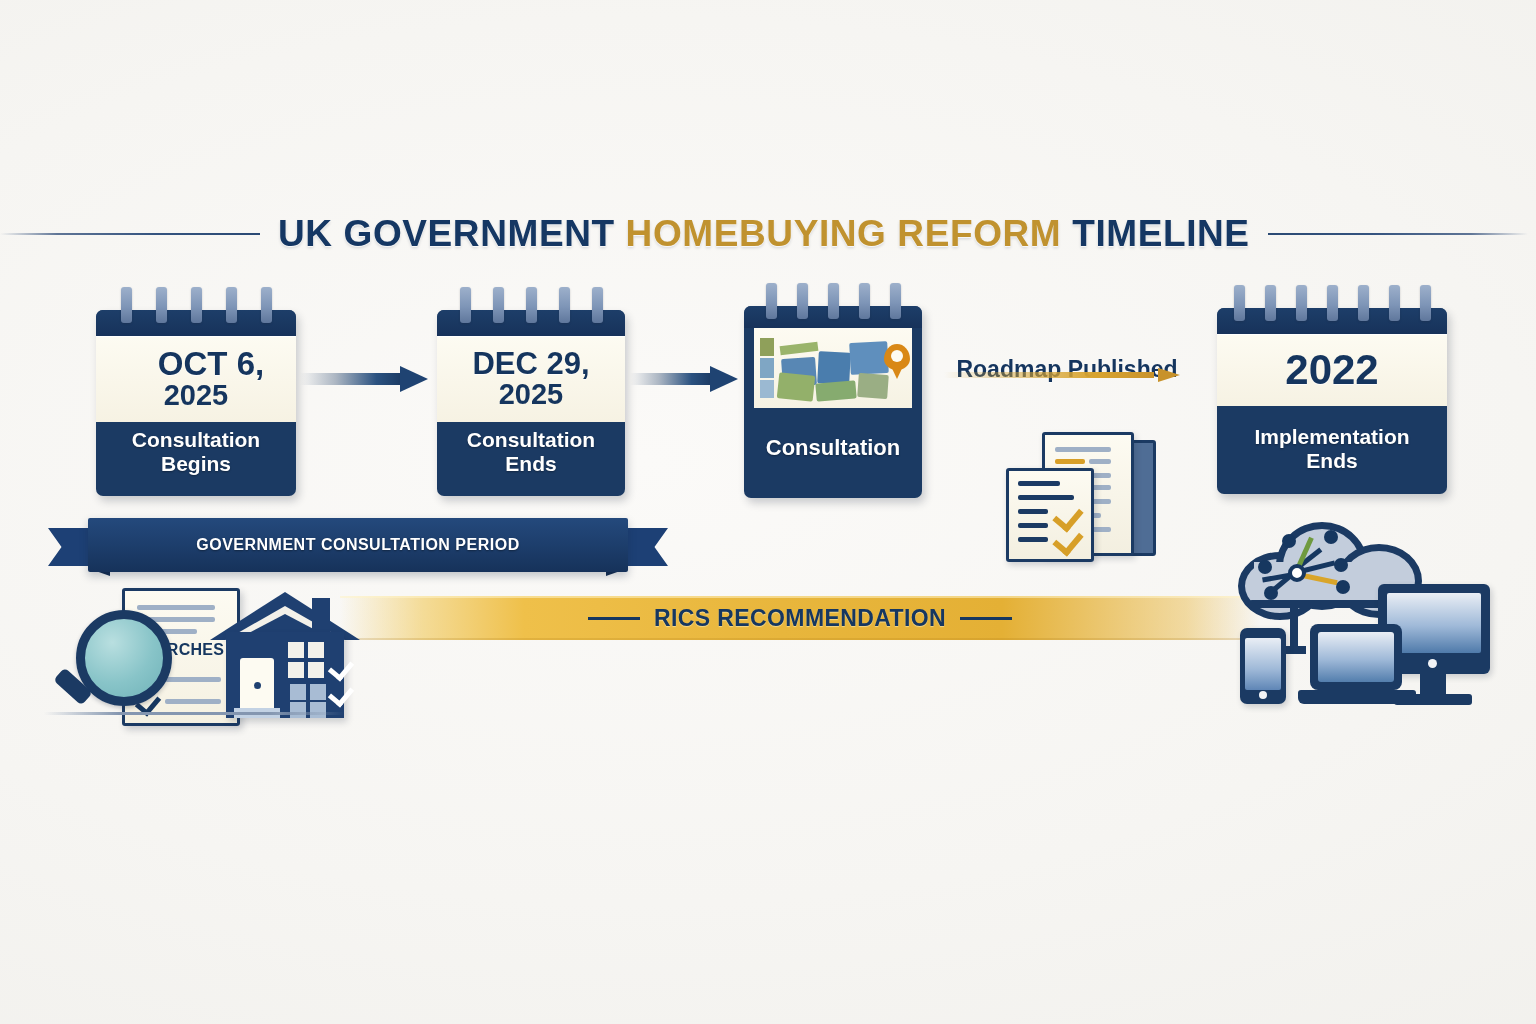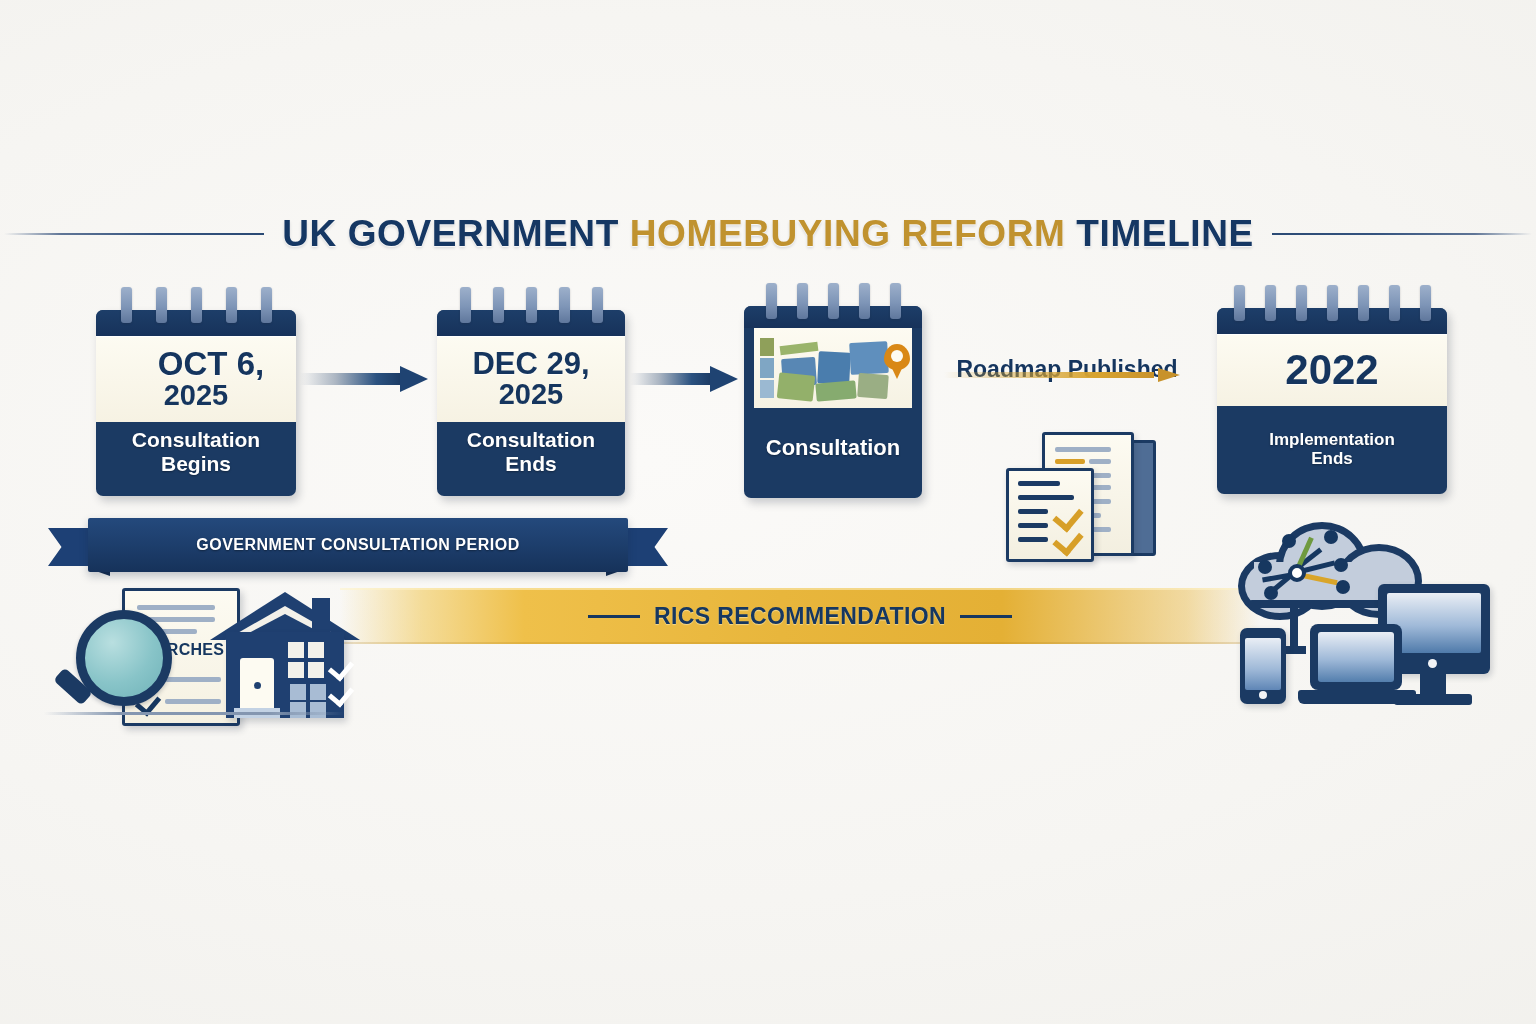--- a/index.html
+++ b/index.html
@@ -22,21 +22,20 @@
 
   
   .title-row {
     position: absolute;
     left: 0;
     top: 206px;
     width: 1536px;
     height: 56px;
     display: flex;
     align-items: center;
-    justify-content: center;
     gap: 18px;
   }
   .title-rule {
     height: 2px;
     width: 260px;
     background: linear-gradient(90deg, rgba(40,70,110,0) 0%, #5f7596 22%, #34537f 60%, #2b4a74 100%);
     flex: none;
   }
   .title-rule.right {
     background: linear-gradient(270deg, rgba(40,70,110,0) 0%, #5f7596 22%, #34537f 60%, #2b4a74 100%);
@@ -134,21 +133,21 @@
     height: 80px;
     background: linear-gradient(180deg, #fdfbf2 0%, #f6f2e3 100%);
     position: relative;
     overflow: hidden;
   }
   #cal-3 .cal-label { height: 80px; font-size: 22px; justify-content: center; padding-top: 0; }
   
   #cal-4 { left: 1217px; top: 308px; width: 230px; height: 186px; }
   #cal-4 .cal-date { height: 72px; }
   #cal-4 .cal-date-main { font-size: 42px; }
-  #cal-4 .cal-label { height: 86px; font-size: 17px; justify-content: center; padding-top: 0; }
+  #cal-4 .cal-label { height: 86px; font-size: 21px; justify-content: center; padding-top: 0; }
 
   
   .map-parcel { position: absolute; }
   .pin {
     position: absolute;
     width: 26px; height: 26px;
     background: #d98816;
     border-radius: 50% 50% 50% 50% / 58% 58% 42% 42%;
   }
   .pin::after {
@@ -278,22 +277,22 @@
   }
   .gold-stripe {
     position: absolute;
     left: 0;
     width: 100%;
     display: flex;
     align-items: center;
     justify-content: center;
   }
   .gold-stripe.top {
-    top: 0;
-    height: 56px;
+    top: 8px;
+    height: 44px;
     background:
       linear-gradient(90deg, rgba(245,205,95,0) 0%, rgba(240,196,74,0.55) 9%, #efc04a 20%, #e8b63c 48%, #e4b035 72%, rgba(233,182,60,0.45) 92%, rgba(245,205,95,0) 100%);
     box-shadow: inset 0 2px 0 rgba(255,244,200,0.55), inset 0 -2px 0 rgba(170,120,20,0.2);
   }
   .gold-stripe.bottom {
     top: 58px;
     height: 60px;
     background:
       linear-gradient(90deg, rgba(235,175,45,0) 0%, rgba(228,168,40,0.55) 9%, #e0a82e 20%, #d79f28 48%, #d39b26 72%, rgba(216,160,40,0.45) 92%, rgba(235,175,45,0) 100%);
     box-shadow: inset 0 2px 0 rgba(255,235,165,0.45), inset 0 -2px 0 rgba(150,100,15,0.22);

